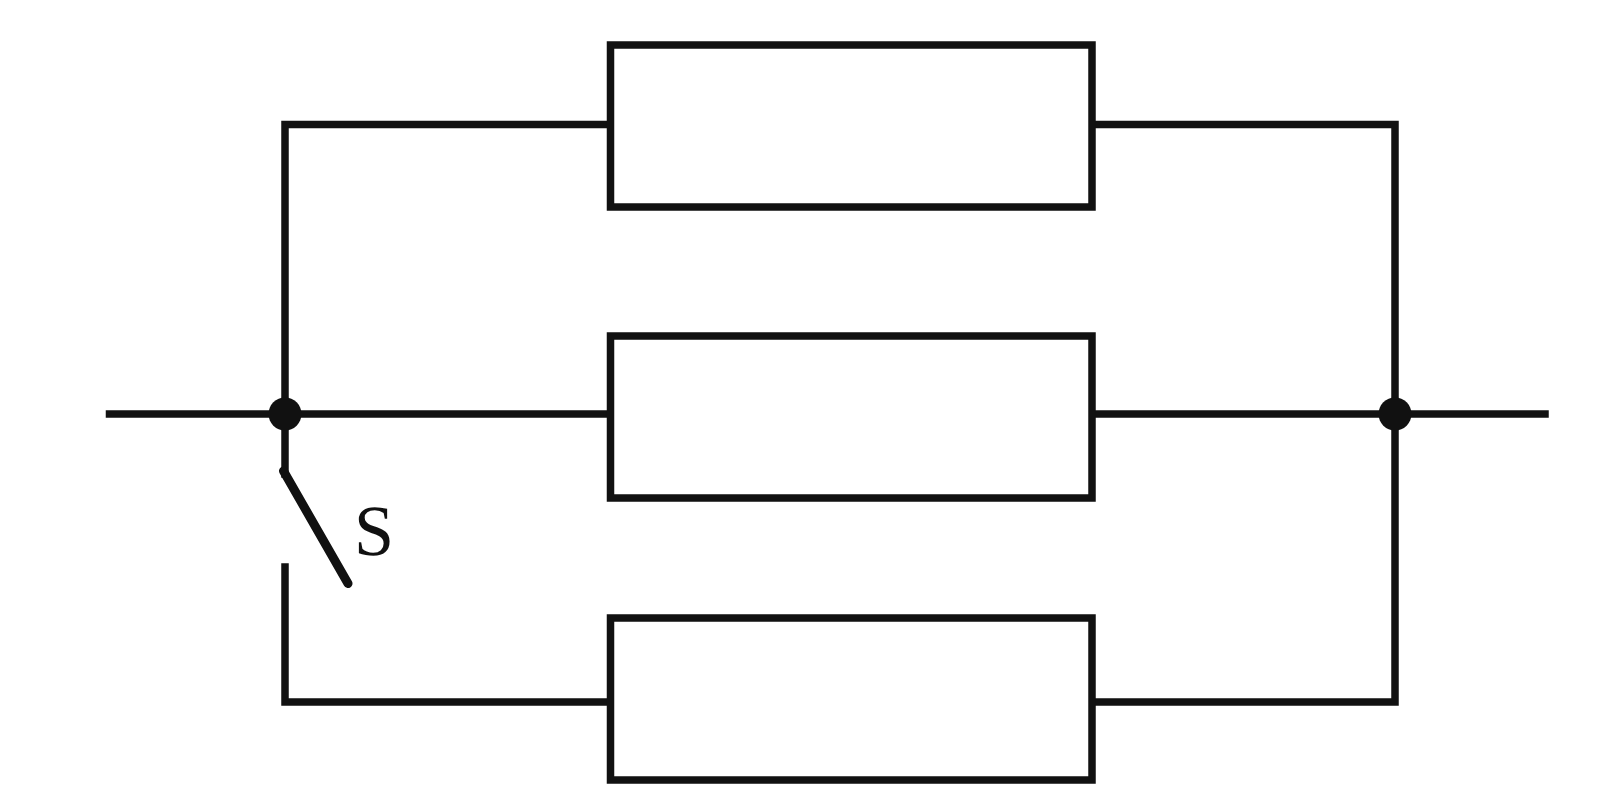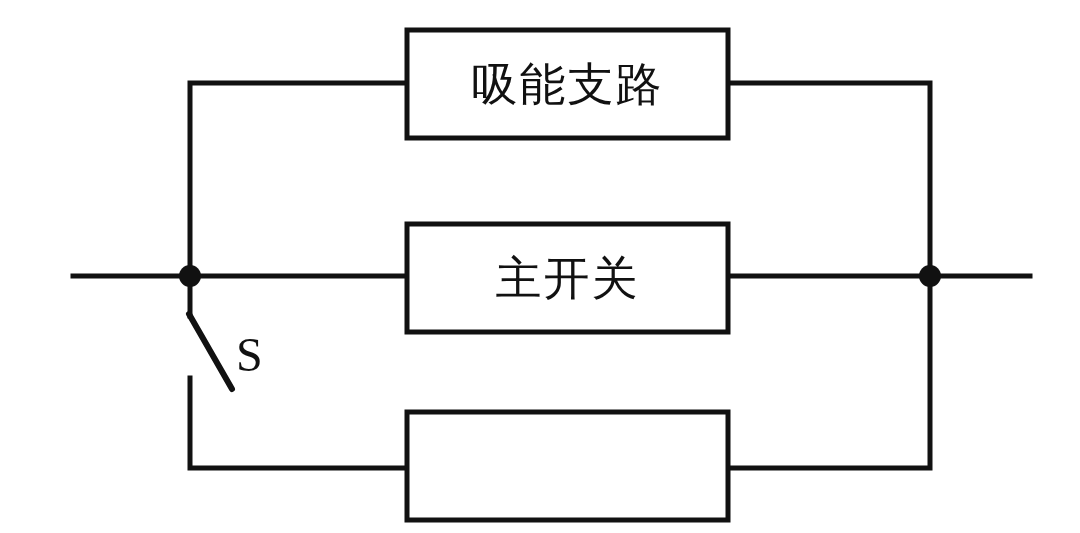--- a/index.html
+++ b/index.html
@@ -76,20 +76,18 @@
     <line x1="189" y1="314" x2="232" y2="389" stroke="#111111" stroke-width="6" stroke-linecap="round"></line>
 
     <rect x="407" y="30" width="321" height="108" fill="#ffffff" stroke="#111111" stroke-width="5"></rect>
     <rect x="407" y="224" width="321" height="108" fill="#ffffff" stroke="#111111" stroke-width="5"></rect>
     <rect x="407" y="412" width="321" height="108" fill="#ffffff" stroke="#111111" stroke-width="5"></rect>
 
     <circle cx="190" cy="276" r="11" fill="#111111"></circle>
     <circle cx="930" cy="276" r="11" fill="#111111"></circle>
   </svg>
 
-  <div class="branch-label" id="label-absorb">吸能支路</div>
 
-  <div class="branch-label" id="label-main">主开关</div>
 
 
   <div id="switch-label">S</div>
 
 </div>
 
 </body></html>

